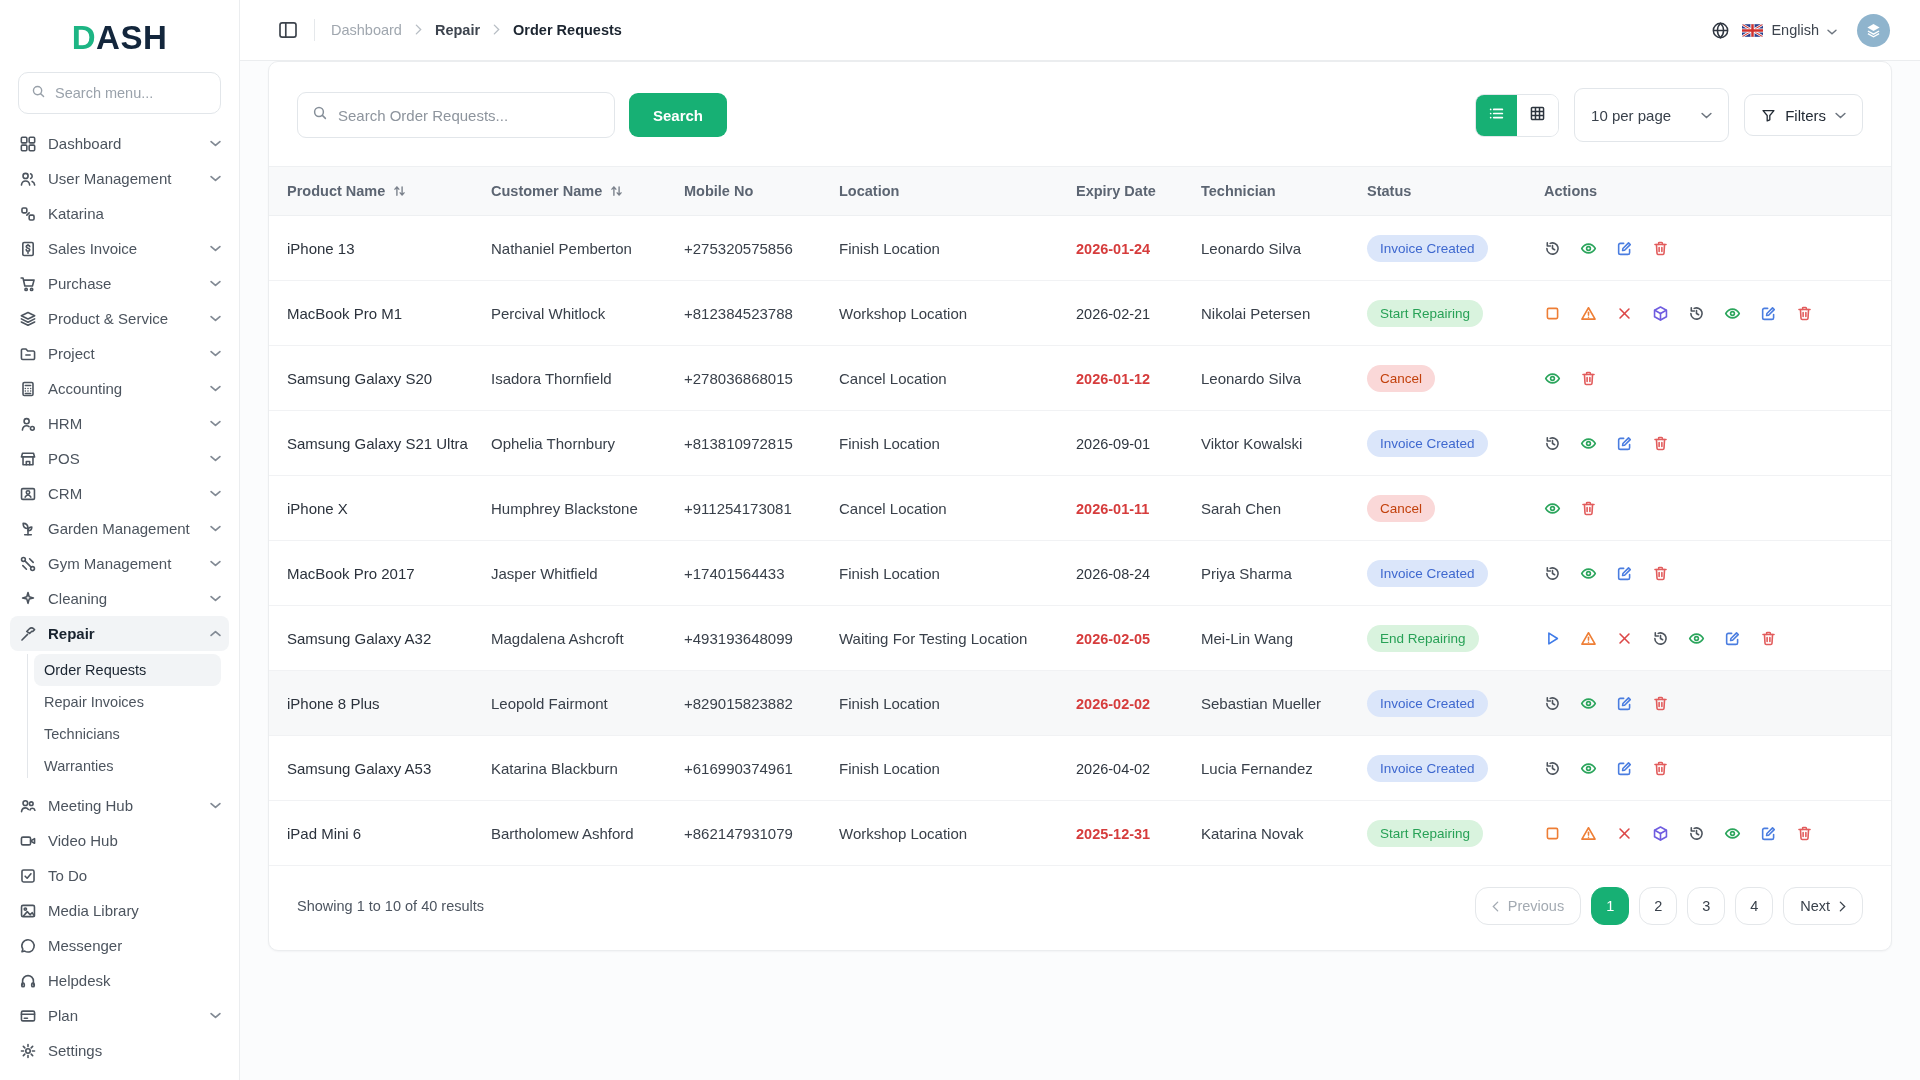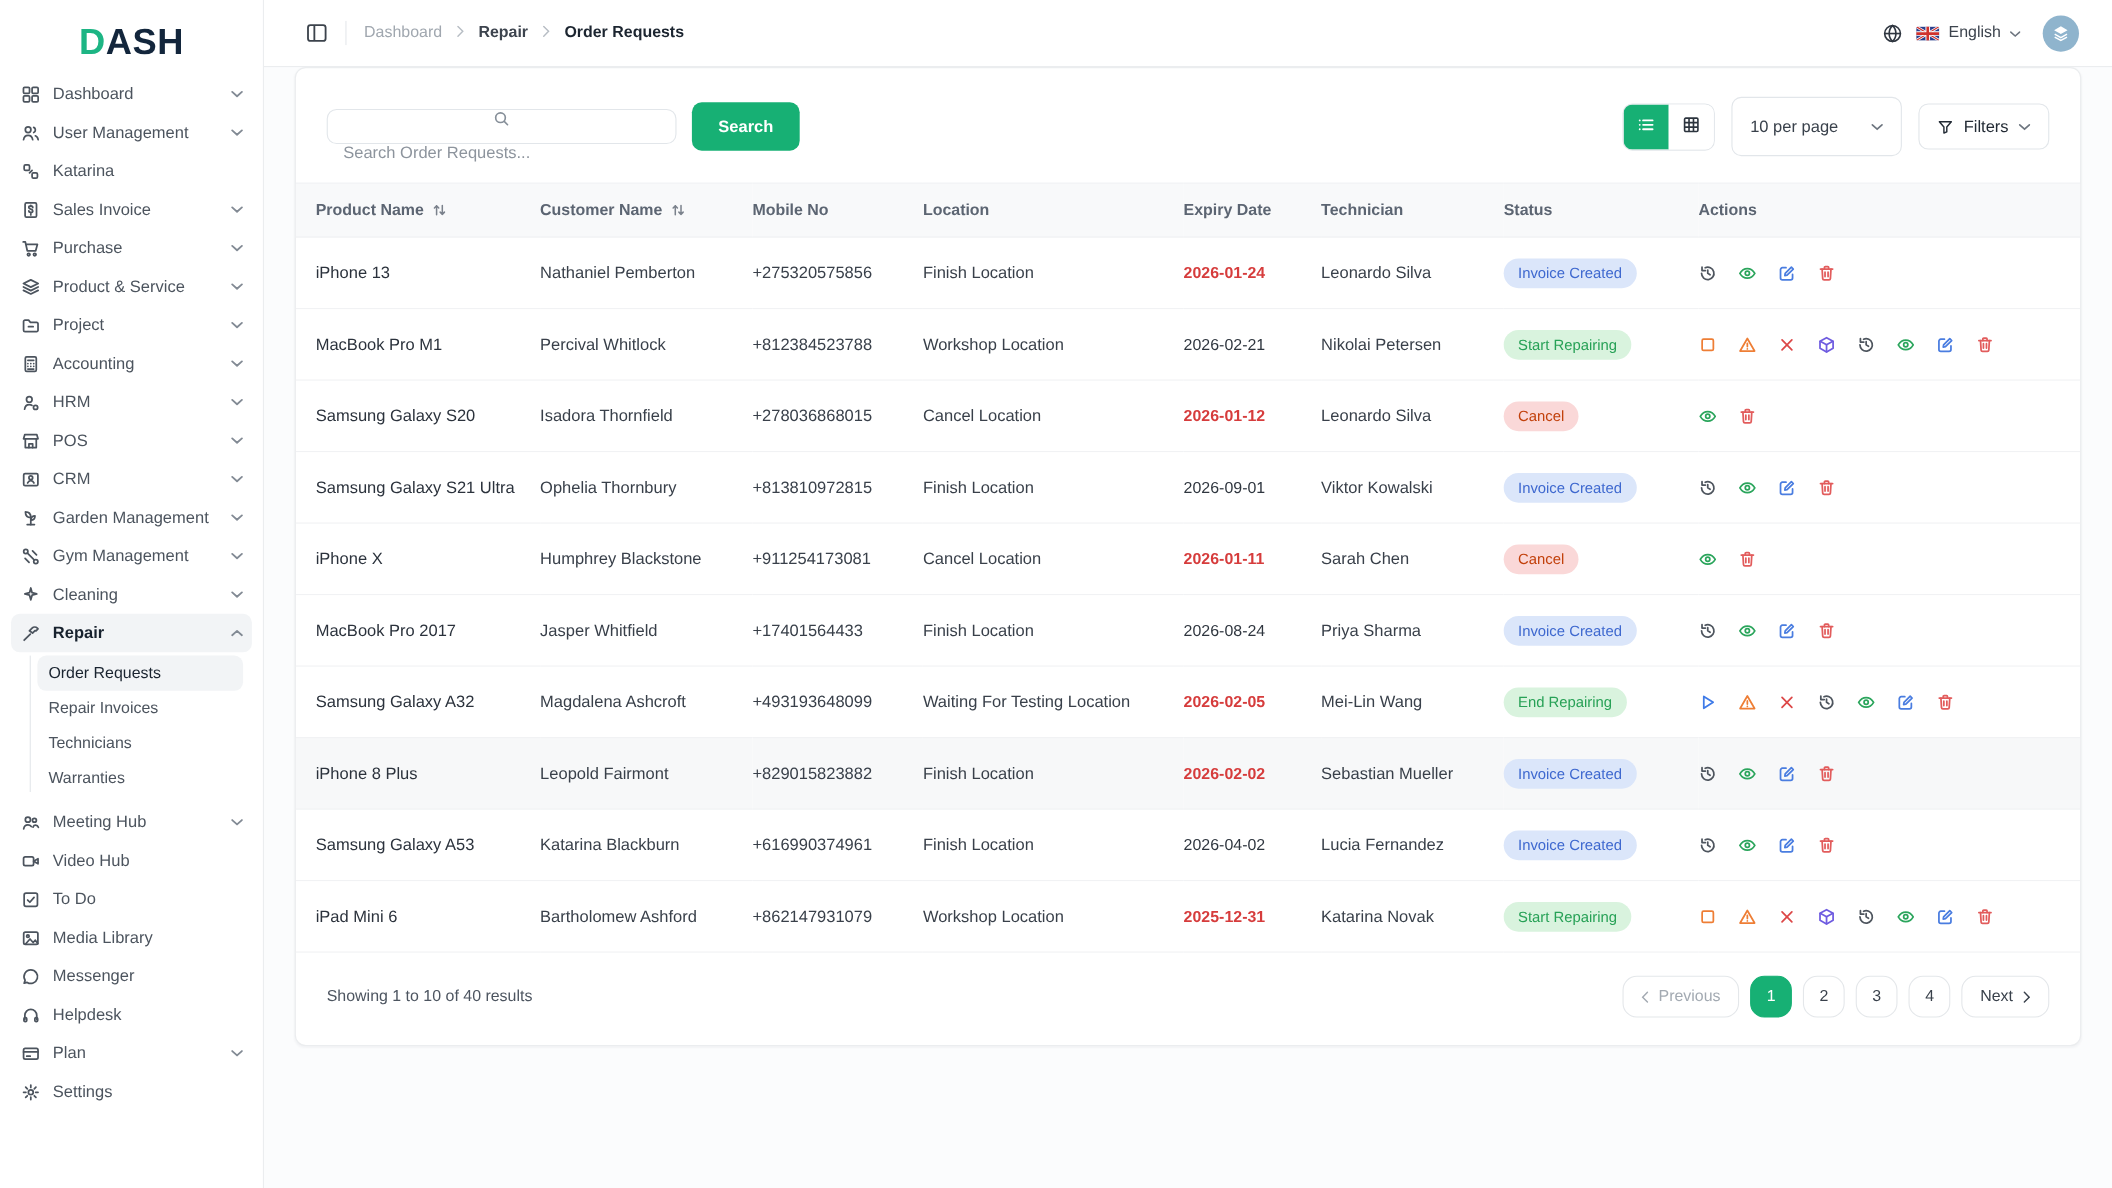--- a/index.html
+++ b/index.html
@@ -53,21 +53,21 @@
   .avatar svg { width:21px; height:21px; }
 
   .content { flex:1; padding:0 28px; overflow:hidden; }
   .page-head { height:58px; display:flex; align-items:center; justify-content:space-between; }
   .page-title { font-size:23px; font-weight:700; color:#1d2430; }
   .add-btn { width:36px; height:36px; border-radius:9px; background:var(--green); color:#fff; font-size:25px; font-weight:400; display:flex; align-items:center; justify-content:center; cursor:pointer; border:none; line-height:1; padding-bottom:3px; }
 
   
   .card { background:#fff; border:1px solid var(--border); border-radius:10px; box-shadow:0 1px 2px rgba(16,24,40,.04); margin-bottom:24px; }
   .card-toolbar { display:flex; align-items:center; padding:26px 28px 24px; }
-  .search-wrap { width:318px; height:32px; border:1px solid var(--inborder); border-radius:9px; display:flex; align-items:center; padding:0 14px; gap:10px; color:#868f99;flex-direction:column; }
+  .search-wrap { width:318px; height:46px; border:1px solid var(--inborder); border-radius:9px; display:flex; align-items:center; padding:0 14px; gap:10px; color:#868f99; }
   .search-wrap svg { width:16px; height:16px; flex:none; }
   .search-wrap input { border:none; outline:none; font-size:15px; width:100%; color:#39414b; font-family:inherit; }
   .search-wrap input::placeholder { color:#8d949d; }
   .search-btn { margin-left:14px; height:44px; padding:0 24px; background:var(--green); border:none; border-radius:9px; color:#fff; font-size:15px; font-weight:600; cursor:pointer; font-family:inherit; }
   .tool-right { margin-left:auto; display:flex; align-items:center; gap:15px; }
   .view-toggle { display:flex; border:1px solid var(--inborder); border-radius:9px; overflow:hidden; }
   .vt-btn { width:41px; height:41px; display:flex; align-items:center; justify-content:center; color:#2c343e; background:#fff; border:none; cursor:pointer; }
   .vt-btn svg { width:17px; height:17px; }
   .vt-btn.active { background:var(--green); color:#fff; }
   .per-page { height:54px; border:1px solid var(--inborder); border-radius:9px; display:flex; align-items:center; padding:0 16px; gap:30px; font-size:15px; color:#39414b; cursor:pointer; background:#fff; font-family:inherit; }
@@ -111,20 +111,27 @@
 </head>
 <body>
 
 <div class="app">
 
   <aside class="sidebar">
     <div class="logo">
         <span class="d">D</span>
         <span>ASH</span>
       </div>
+    <div class="menu-search">
+      <span><svg viewBox="0 0 16 16" fill="none" stroke="currentColor" stroke-width="1.5" stroke-linecap="round">
+            <circle cx="7" cy="7" r="4.4"></circle>
+            <path d="M10.4 10.4l3 3"></path>
+          </svg></span>
+      <input type="text" placeholder="Search menu..." style="">
+    </div>
     <nav class="nav">
         <div class="nav-item">
           <span class="nav-ic">
             <svg viewBox="0 0 17 17" fill="none" stroke="currentColor" stroke-width="1.5" stroke-linecap="round" stroke-linejoin="round">
               <rect x="2.2" y="2.2" width="5.2" height="5.2" rx="1"></rect>
               <rect x="9.6" y="2.2" width="5.2" height="5.2" rx="1"></rect>
               <rect x="2.2" y="9.6" width="5.2" height="5.2" rx="1"></rect>
               <rect x="9.6" y="9.6" width="5.2" height="5.2" rx="1"></rect>
             </svg>
           </span>

